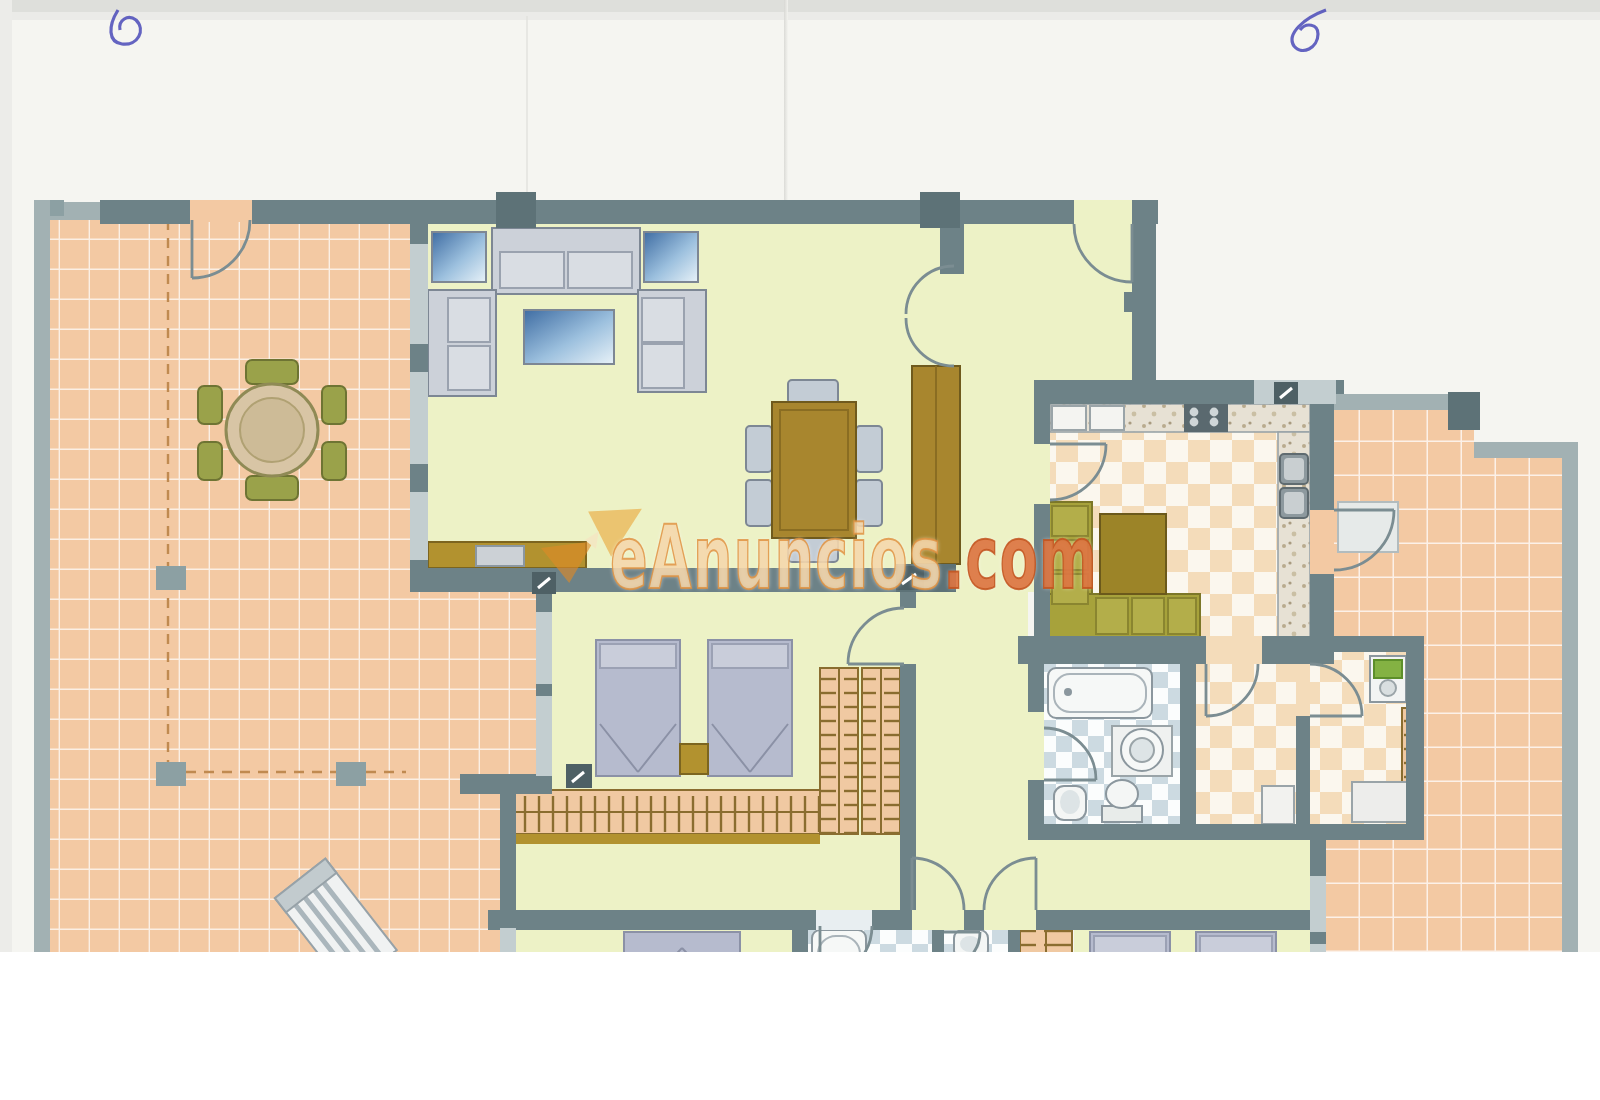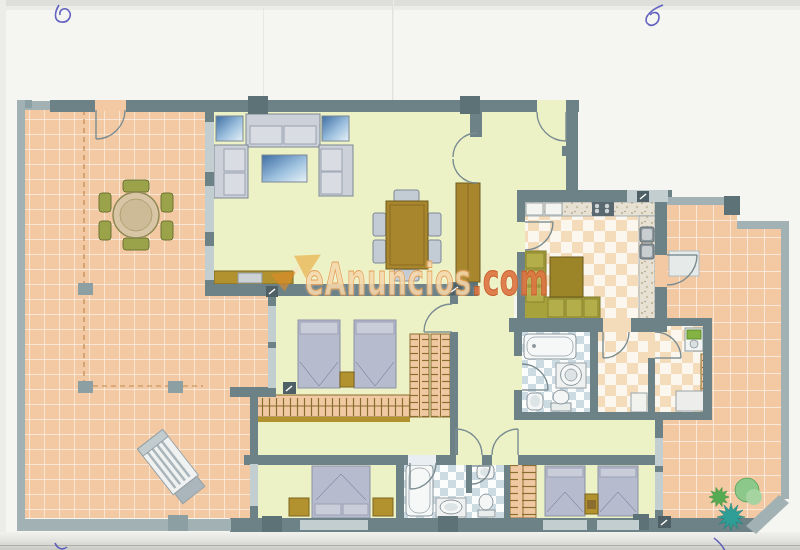--- a/index.html
+++ b/index.html
@@ -1,16 +1,16 @@
 <!DOCTYPE html>
 <html><head>
 <meta charset="utf-8">
 <style>
   html,body{margin:0;padding:0;background:#ffffff;}
-  .stage{position:relative;width:800px;height:550px;overflow:hidden;background:#f5f5f1;font-family:"DejaVu Sans",sans-serif;}
+  .stage{position:relative;width:800px;height:476px;overflow:hidden;background:#f5f5f1;font-family:"DejaVu Sans",sans-serif;}
   .band-top{position:absolute;left:0;top:0;width:800px;height:6px;background:#dedfdb;}
   .band-top2{position:absolute;left:0;top:6px;width:800px;height:4px;background:#ebebe8;}
   .edge-left{position:absolute;left:0;top:0;width:6px;height:550px;background:#ecece9;}
   .band-bottom{position:absolute;left:0;top:532px;width:800px;height:18px;
     background:linear-gradient(#f1f1ed 0%,#e3e3df 45%,#c9c9c5 100%);}
   .hair-bottom{position:absolute;left:0;top:545px;width:800px;height:1px;background:#aeaeaa;}
   .crease-1{position:absolute;left:392px;top:0;width:2px;height:108px;
     background:linear-gradient(90deg,#d6d6d2,#f4f4f0);opacity:.85;}
   .crease-2{position:absolute;left:263px;top:8px;width:1px;height:92px;background:#e2e2de;opacity:.75;}
   svg.plan{position:absolute;left:0;top:0;}

